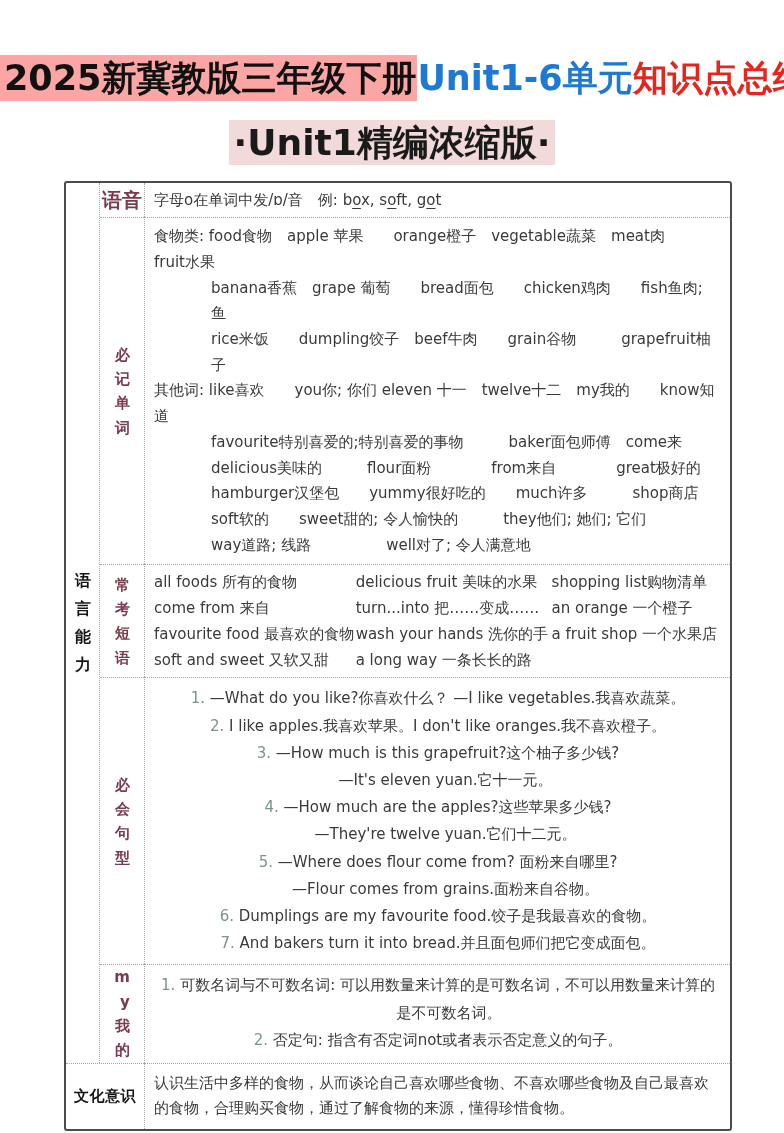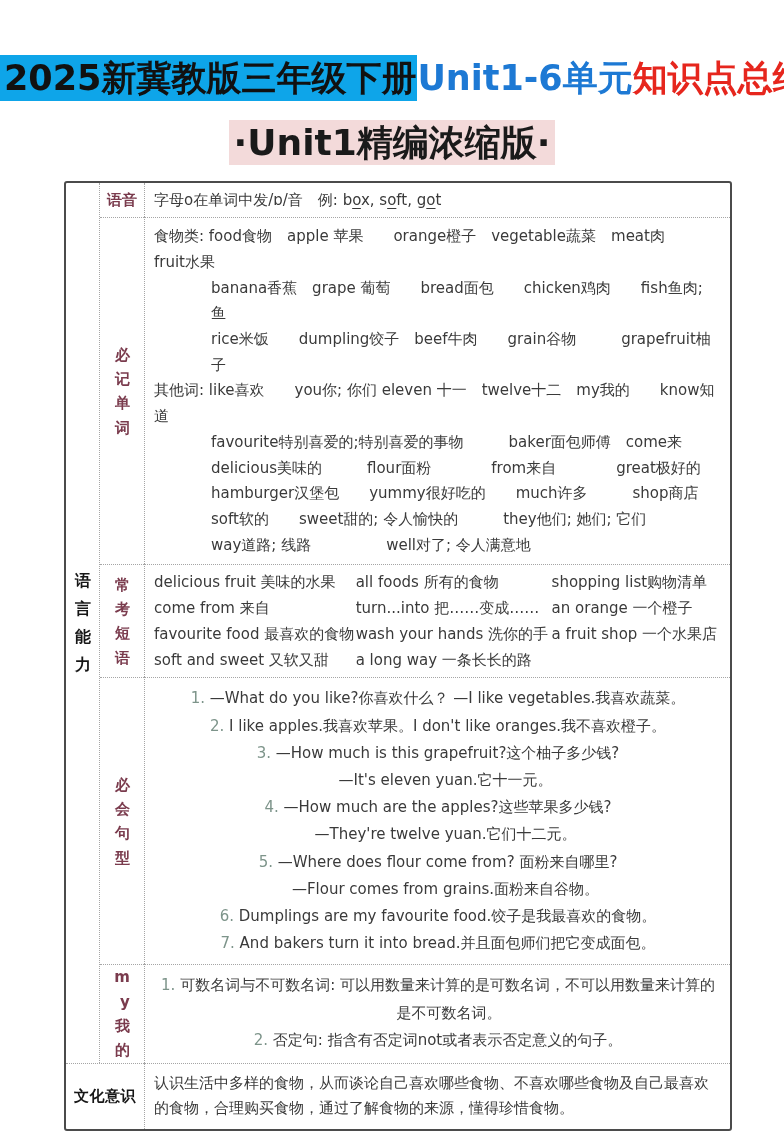--- a/index.html
+++ b/index.html
@@ -8,21 +8,21 @@
     font-family:"DejaVu Sans","Liberation Sans",sans-serif;
     -webkit-font-smoothing:antialiased;
   }
   .page{position:relative;width:784px;height:1133px;}
 
   
   .title{
     margin:58px 0 0 0;text-align:center;font-size:35px;font-weight:bold;
     letter-spacing:0px;line-height:1.15;white-space:nowrap;color:#111;
   }
-  .t-hl{background:#0ea5e9;padding:3px 1px 3px 4px;}
+  .t-hl{background:#fca5a5;padding:3px 1px 3px 4px;}
   .t-blue{color:#1d79d4;}
   .t-red{color:#e6261d;}
 
   .subtitle{margin-top:21px;text-align:center;font-size:36px;font-weight:bold;color:#1a1a1a;}
   .sub-hl{background:#f3dada;padding:2px 5px;}
 
   
   .kb-table{
     margin:13px 0 0 64px;width:668px;box-sizing:border-box;
     border:2px solid #4b4b4b;border-radius:3px;
@@ -34,21 +34,21 @@
          display:flex;align-items:center;justify-content:center;}
   .label{grid-column:2;display:flex;align-items:center;justify-content:center;}
   .content{grid-column:3;border-left:1.5px dotted #a5a5a5;padding:4px 8px 4px 9px;}
   .label-wide{grid-column:1/3;display:flex;align-items:center;justify-content:center;}
   .bt{border-top:1.5px dotted #a5a5a5;}
 
   .vstack{display:inline-block;width:1.05em;word-break:break-all;line-height:1.62;
           text-align:right;font-weight:bold;}
   .lbl-maroon{color:#7a3b4d;font-size:15px;}
   .lbl-black{color:#161616;font-size:16px;line-height:1.75;}
-  .h-label{color:#7a3b4d;font-weight:bold;font-size:15px;}
+  .h-label{color:#7a3b4d;font-weight:bold;font-size:20px;}
   .wide-label{color:#161616;font-weight:bold;font-size:15px;letter-spacing:0.5px;}
 
   
   .phon{line-height:26px;}
   .u{text-decoration:underline;text-underline-offset:2.5px;}
 
   
   .words{padding-top:6px;padding-bottom:6px;}
   .word-line{line-height:25.7px;white-space:pre-wrap;}
   .wl-ind{padding-left:57px;}
@@ -100,22 +100,22 @@
         <div class="word-line wl-ind">hamburger汉堡包　　yummy很好吃的　　much许多　　　shop商店</div>
         <div class="word-line wl-ind">soft软的　　sweet甜的; 令人愉快的　　　they他们; 她们; 它们</div>
         <div class="word-line wl-ind">way道路; 线路　　　　　well对了; 令人满意地</div>
       </div>
 
     <div class="cell label bt">
       <span class="vstack lbl-maroon">常考短语</span>
     </div>
     <div class="cell content bt">
       <div class="phr-grid">
+          <div class="ph-cell">all foods 所有的食物</div>
           <div class="ph-cell">delicious fruit 美味的水果</div>
-          <div class="ph-cell">all foods 所有的食物</div>
           <div class="ph-cell">shopping list购物清单</div>
           <div class="ph-cell">come from 来自</div>
           <div class="ph-cell">turn...into 把……变成……</div>
           <div class="ph-cell">an orange 一个橙子</div>
           <div class="ph-cell">favourite food 最喜欢的食物</div>
           <div class="ph-cell">wash your hands 洗你的手</div>
           <div class="ph-cell">a fruit shop 一个水果店</div>
           <div class="ph-cell">soft and sweet 又软又甜</div>
           <div class="ph-cell">a long way 一条长长的路</div>
           <div class="ph-cell"></div>

